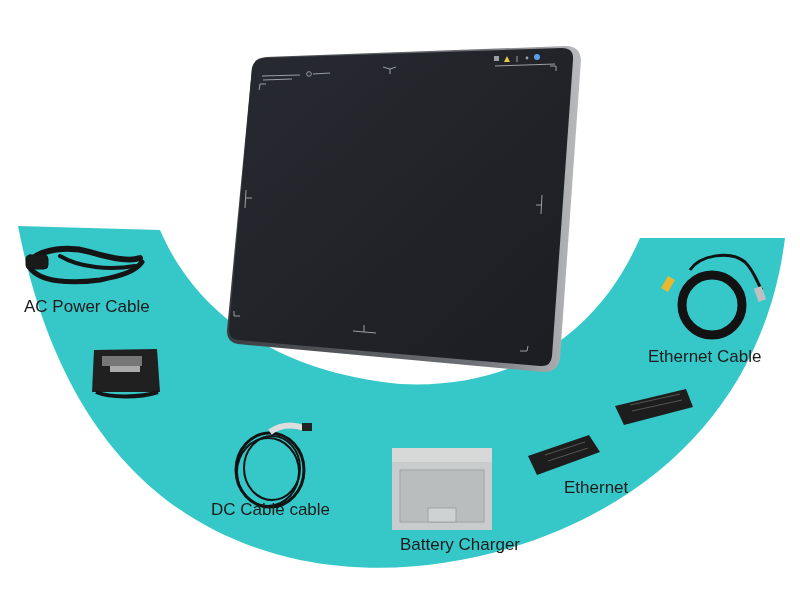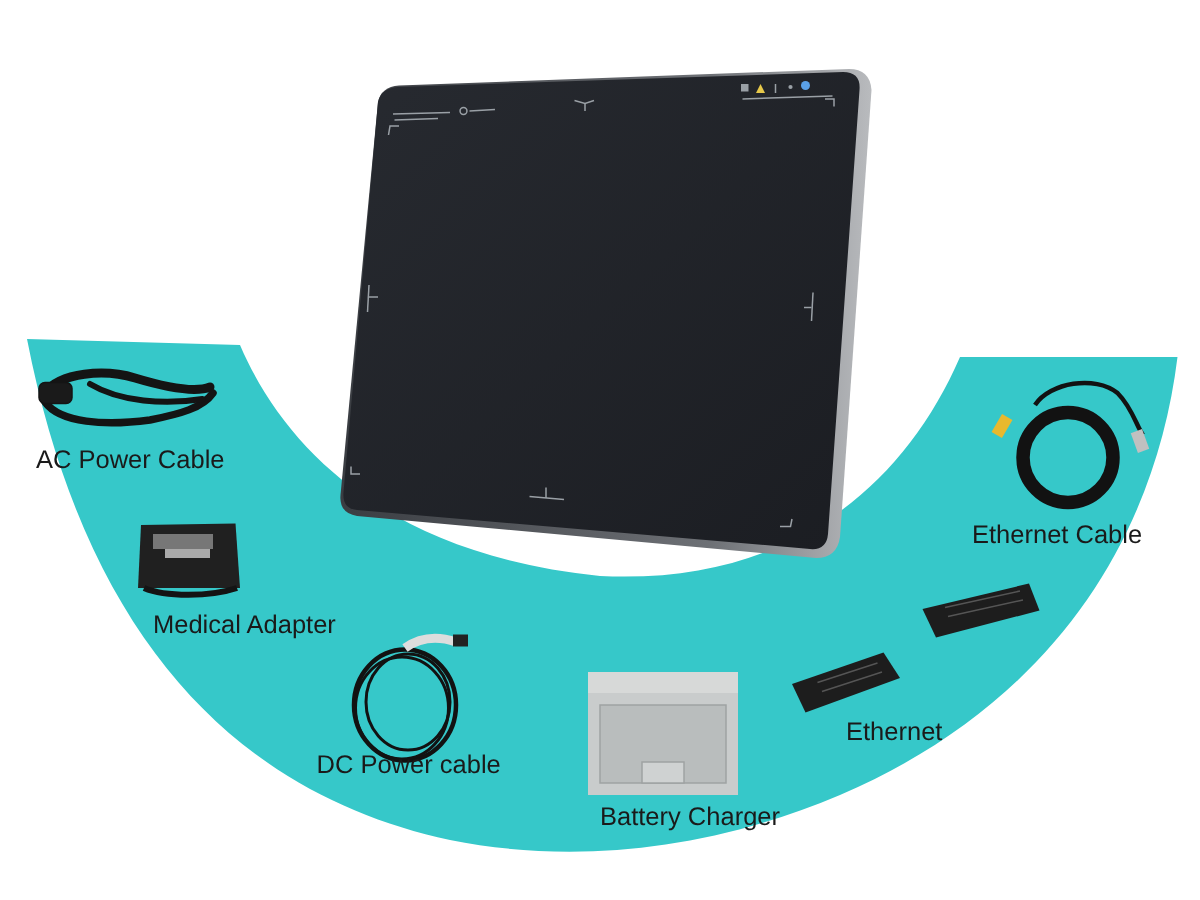--- a/index.html
+++ b/index.html
@@ -117,19 +117,18 @@
 
     <g fill="none">
       <ellipse cx="712" cy="305" rx="30" ry="30" stroke="#121212" stroke-width="9"></ellipse>
       <path d="M690,270 C700,255 730,250 745,262 C755,272 758,285 762,290" stroke="#121212" stroke-width="3"></path>
       <rect x="664" y="277" width="8" height="14" fill="#e8b92d" transform="rotate(30 668 284)"></rect>
       <rect x="756" y="287" width="8" height="14" fill="#c0c0c0" transform="rotate(-20 760 294)"></rect>
     </g>
   </svg>
 
   <div class="label" style="left:24px;top:297px;">AC Power Cable</div>
-  <div class="label" style="left:102px;top:407px;">Medical Adapter</div>
-  <div class="label" style="left:211px;top:500px;">DC Power cable</div>
+  <div class="label" style="left:211px;top:500px;">DC Cable cable</div>
   <div class="label" style="left:380px;top:535px;margin-left:20px;">Battery Charger</div>
   <div class="label" style="left:564px;top:478px;">Ethernet</div>
   <div class="label" style="left:608px;top:347px;margin-left:40px;">Ethernet Cable</div>
 
 </div>
 
 </body></html>

